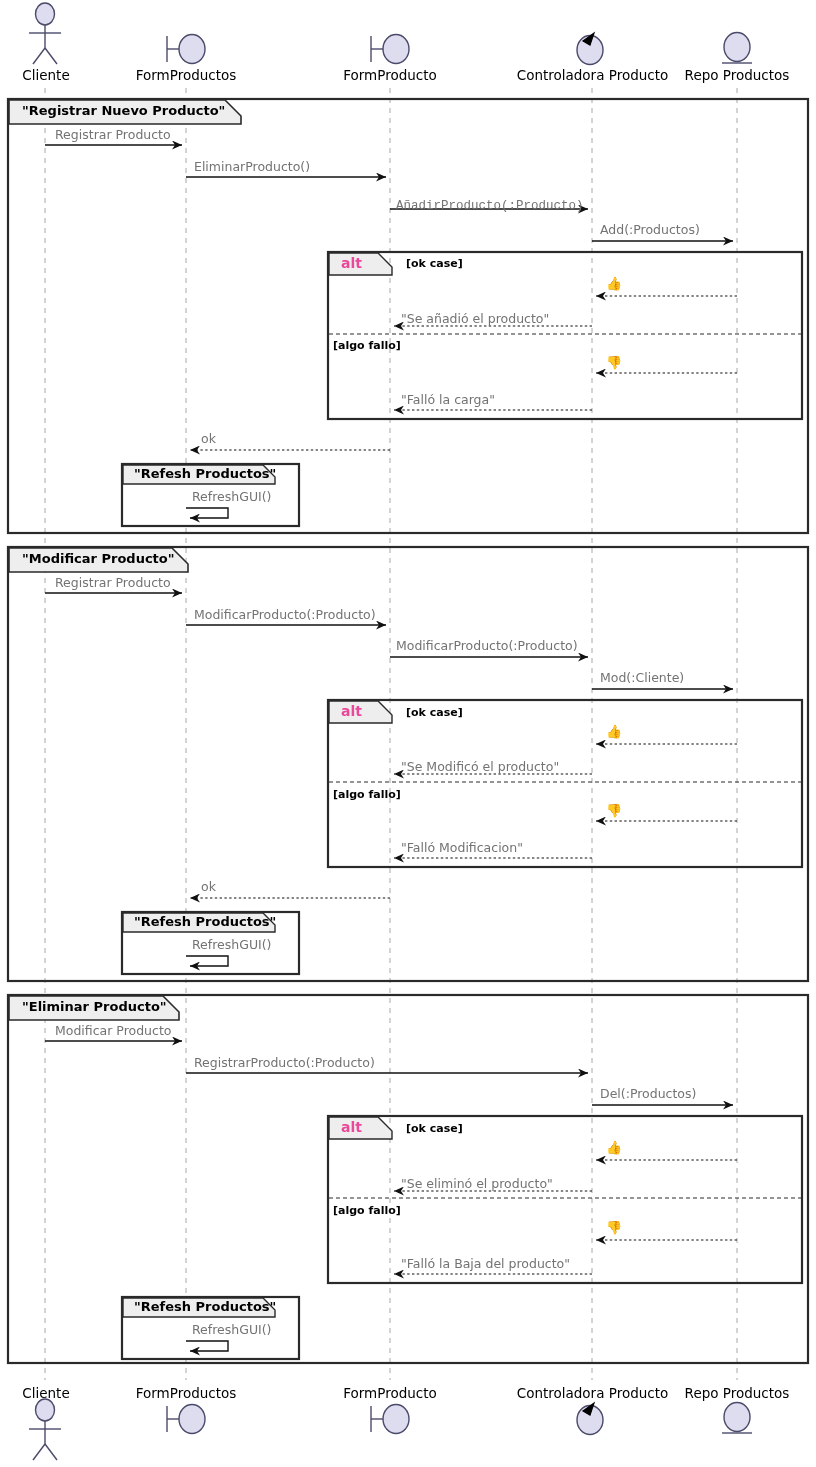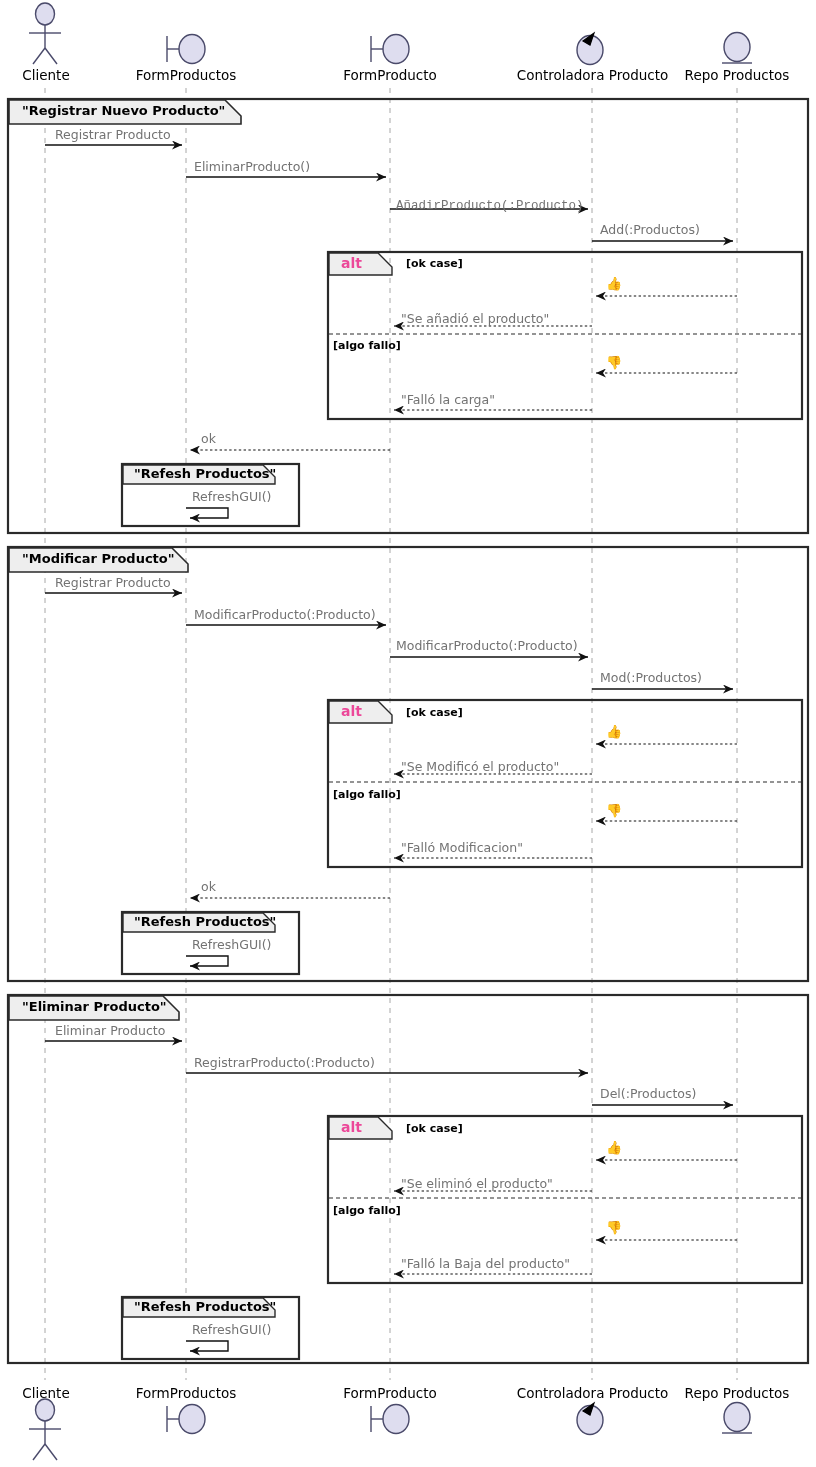--- a/index.html
+++ b/index.html
@@ -244,39 +244,39 @@
   <div class="lbl" style="left:201px;top:432px;">ok</div>
 
   <div class="frame-title" style="left:134px;top:467px;">"Refesh Productos"</div>
   <div class="lbl" style="left:192px;top:490px;">RefreshGUI()</div>
 
   <div class="frame-title" style="left:22px;top:552px;">"Modificar Producto"</div>
 
   <div class="lbl" style="left:55px;top:576px;">Registrar Producto</div>
   <div class="lbl" style="left:194px;top:608px;">ModificarProducto(:Producto)</div>
   <div class="lbl" style="left:396px;top:639px;">ModificarProducto(:Producto)</div>
-  <div class="lbl" style="left:600px;top:671px;">Mod(:Productos)</div>
+  <div class="lbl" style="left:600px;top:671px;">Mod(:Cliente)</div>
 
   <div class="alt-kw" style="left:341px;top:704px;">alt</div>
   <div class="guard" style="left:406px;top:707px;">[ok case]</div>
   <div class="guard" style="left:333px;top:789px;">[algo fallo]</div>
 
   <div class="emoji" style="left:606px;top:725px;">👍</div>
   <div class="lbl" style="left:401px;top:760px;">"Se Modificó el producto"</div>
   <div class="emoji" style="left:606px;top:804px;">👎</div>
   <div class="lbl" style="left:401px;top:841px;">"Falló Modificacion"</div>
 
   <div class="lbl" style="left:201px;top:880px;">ok</div>
 
   <div class="frame-title" style="left:134px;top:915px;">"Refesh Productos"</div>
   <div class="lbl" style="left:192px;top:938px;">RefreshGUI()</div>
 
   <div class="frame-title" style="left:22px;top:1000px;">"Eliminar Producto"</div>
 
-  <div class="lbl" style="left:55px;top:1024px;">Eliminar Producto</div>
+  <div class="lbl" style="left:55px;top:1024px;">Modificar Producto</div>
   <div class="lbl" style="left:194px;top:1056px;">RegistrarProducto(:Producto)</div>
   <div class="lbl" style="left:600px;top:1087px;">Del(:Productos)</div>
 
   <div class="alt-kw" style="left:341px;top:1120px;">alt</div>
   <div class="guard" style="left:406px;top:1123px;">[ok case]</div>
   <div class="guard" style="left:333px;top:1205px;">[algo fallo]</div>
 
   <div class="emoji" style="left:606px;top:1141px;">👍</div>
   <div class="lbl" style="left:401px;top:1177px;">"Se eliminó el producto"</div>
   <div class="emoji" style="left:606px;top:1221px;">👎</div>

